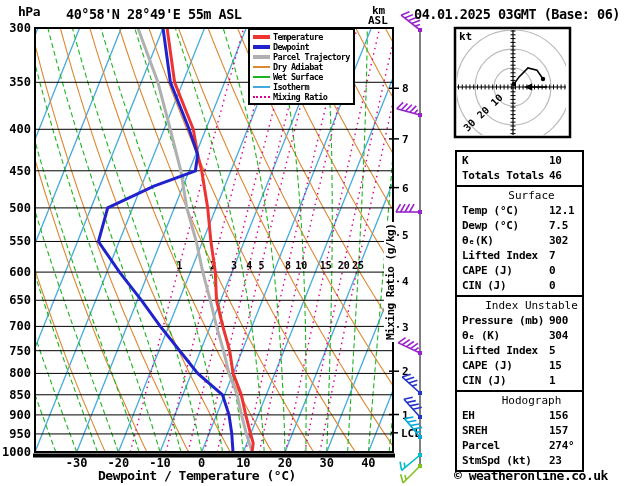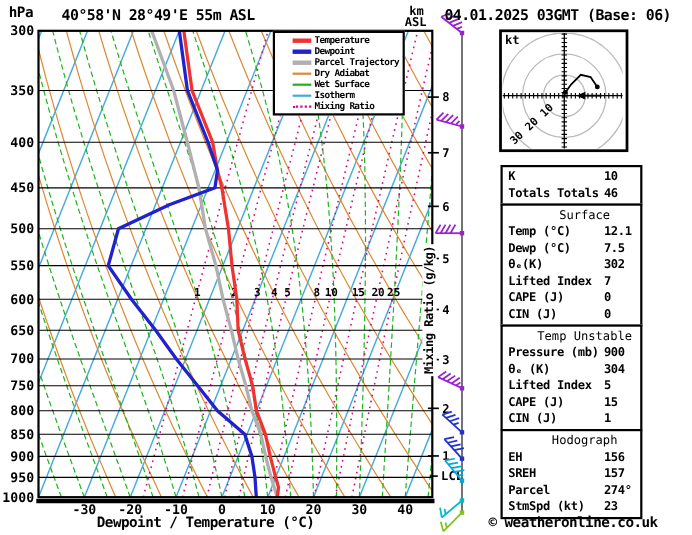--- a/index.html
+++ b/index.html
@@ -1,23 +1,23 @@
 <!DOCTYPE html>
 <html><head>
 <meta charset="utf-8">
 <style>
   html,body{margin:0;padding:0;background:#fff;}
   .stage{position:relative;width:629px;height:486px;background:#fff;overflow:hidden;
          font-family:"DejaVu Sans Mono",monospace;color:#000;}
   .abs{position:absolute;}
-  .ttl{font-size:13px;font-weight:bold;white-space:nowrap;letter-spacing:-0.5px;}
+  .ttl{font-size:13px;font-weight:bold;white-space:nowrap;letter-spacing:-0.5px;margin-left:10px;}
   #chartsvg{position:absolute;left:0;top:0;z-index:1;}
   .ovl{z-index:2;}
   svg text{font-family:"DejaVu Sans Mono",monospace;font-weight:bold;fill:#000;}
-  .legend{left:248px;top:28px;width:100px;background:#fff;border:2px solid #000;padding:2px 0 1px 16px;}
+  .legend{left:248px;top:28px;width:100px;background:#fff;border:2px solid #000;padding:2px 0 1px 3px;}
   .legend .row{display:flex;align-items:center;height:10px;}
   .legend .samp{width:17px;margin-right:3px;flex:none;}
   .legend .lab{font-size:8.5px;font-weight:bold;letter-spacing:-0.6px;white-space:nowrap;}
   .panelcol{left:455px;top:152px;width:129px;}
   .tbl{border:2px solid #000;background:#fff;margin-top:-2px;padding:1px 0 2px 0;}
   .tbl .tt{text-align:center;font-size:11px;font-weight:normal;line-height:15px;margin-left:24px;}
   .tbl .r{position:relative;font-size:11px;font-weight:bold;line-height:15px;padding-left:5px;white-space:nowrap;letter-spacing:-0.3px;}
   .tbl .v{position:absolute;left:92px;top:0;}
   .vert{transform:rotate(-90deg);transform-origin:left top;font-size:11px;font-weight:bold;
         background:#fff;white-space:nowrap;letter-spacing:-0.5px;padding:0 2px;}
@@ -385,21 +385,21 @@
       <div class="tbl">
         <div class="tt">Surface</div>
         <div class="r"><span>Temp (°C)</span><span class="v">12.1</span></div>
         <div class="r"><span>Dewp (°C)</span><span class="v">7.5</span></div>
         <div class="r"><span>θₑ(K)</span><span class="v">302</span></div>
         <div class="r"><span>Lifted Index</span><span class="v">7</span></div>
         <div class="r"><span>CAPE (J)</span><span class="v">0</span></div>
         <div class="r"><span>CIN (J)</span><span class="v">0</span></div>
       </div>
       <div class="tbl">
-        <div class="tt">Temp Unstable</div>
+        <div class="tt">Index Unstable</div>
         <div class="r"><span>Pressure (mb)</span><span class="v">900</span></div>
         <div class="r"><span>θₑ (K)</span><span class="v">304</span></div>
         <div class="r"><span>Lifted Index</span><span class="v">5</span></div>
         <div class="r"><span>CAPE (J)</span><span class="v">15</span></div>
         <div class="r"><span>CIN (J)</span><span class="v">1</span></div>
       </div>
       <div class="tbl">
         <div class="tt">Hodograph</div>
         <div class="r"><span>EH</span><span class="v">156</span></div>
         <div class="r"><span>SREH</span><span class="v">157</span></div>

